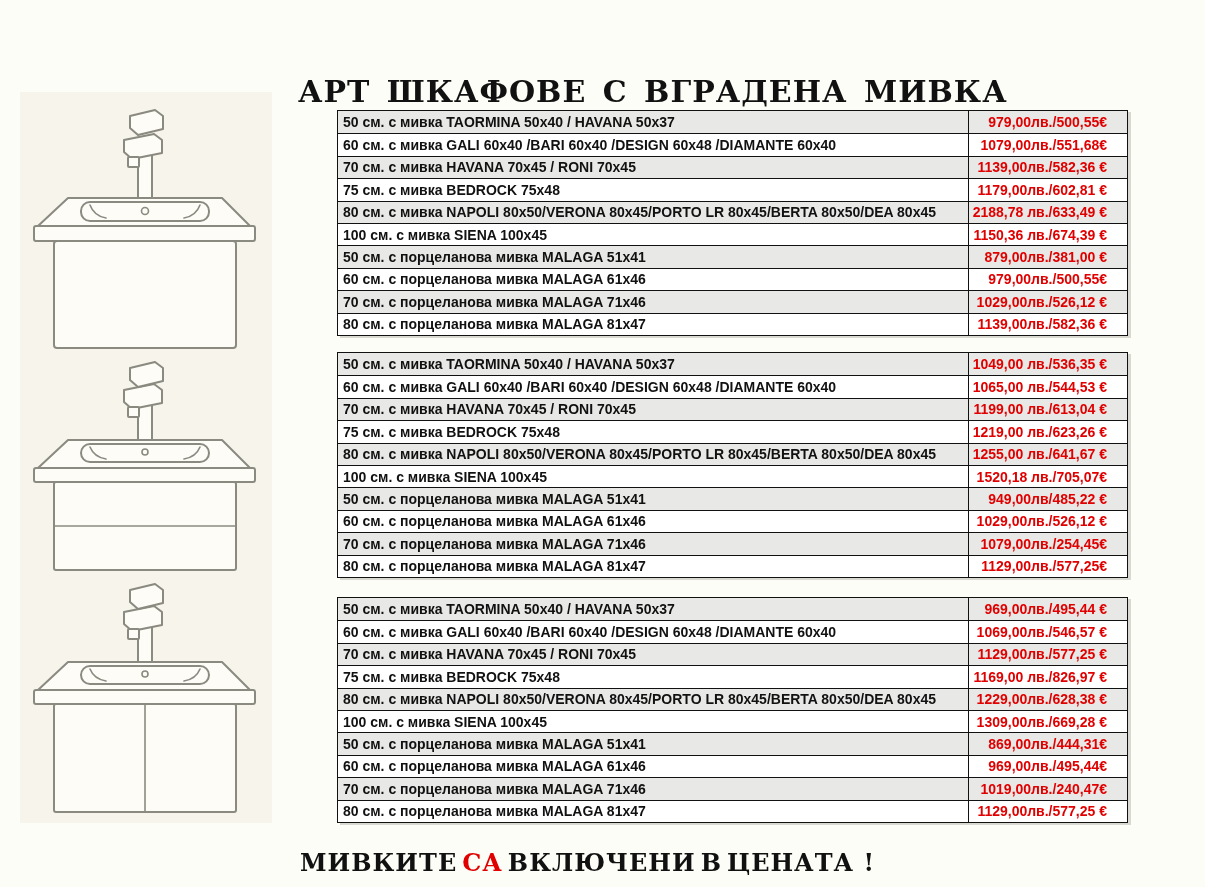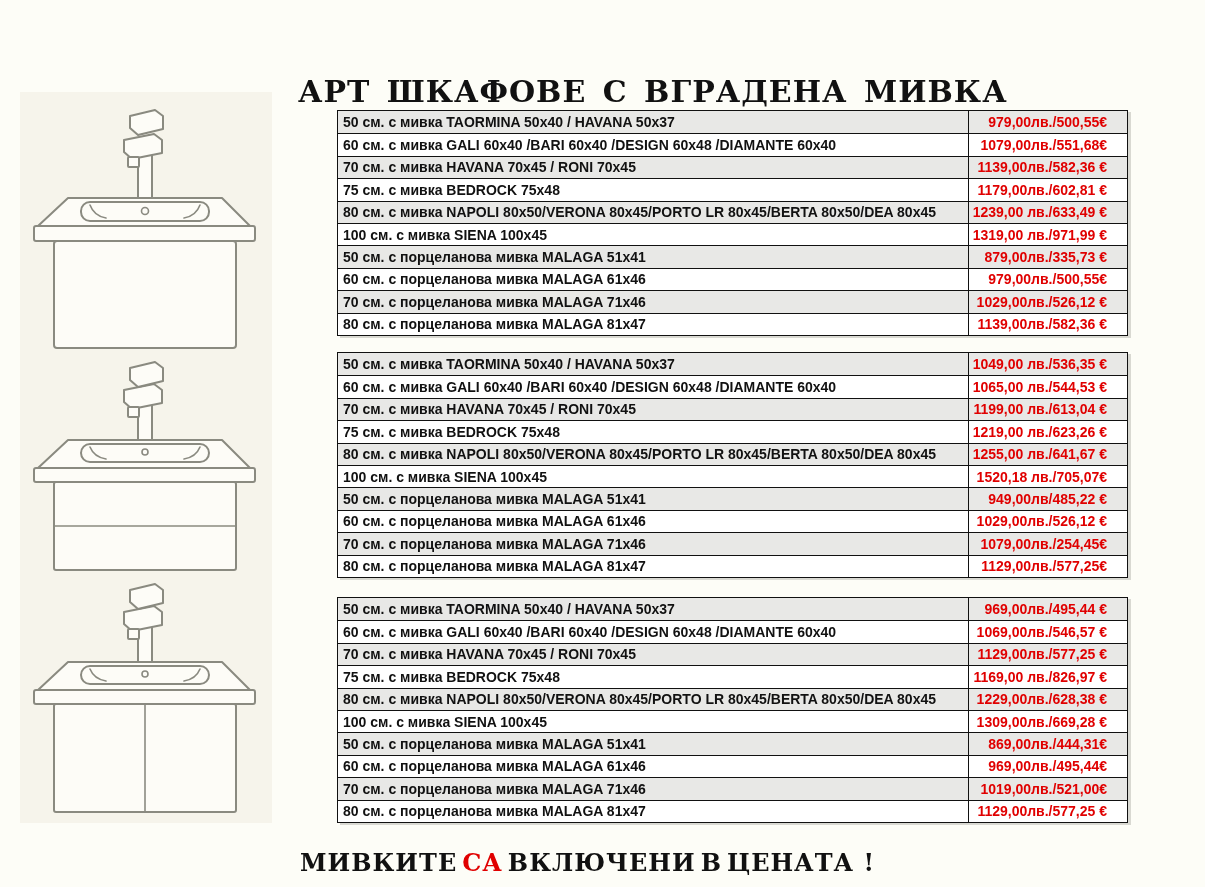--- a/index.html
+++ b/index.html
@@ -124,29 +124,29 @@
     <div class="tr shade">
       <div class="td desc">70 см. с мивка HAVANA 70x45 / RONI 70x45</div>
       <div class="td price">1139,00лв./582,36 €</div>
     </div>
     <div class="tr">
       <div class="td desc">75 см. с мивка BEDROCK 75x48</div>
       <div class="td price">1179,00лв./602,81 €</div>
     </div>
     <div class="tr shade">
       <div class="td desc">80 см. с мивка NAPOLI 80x50/VERONA 80x45/PORTO LR 80x45/BERTA 80x50/DEA 80x45</div>
-      <div class="td price">1239,00 лв./633,49 €</div>
+      <div class="td price">2188,78 лв./633,49 €</div>
     </div>
     <div class="tr">
       <div class="td desc">100 см. с мивка SIENA 100x45</div>
-      <div class="td price">1319,00 лв./971,99 €</div>
+      <div class="td price">1150,36 лв./674,39 €</div>
     </div>
     <div class="tr shade">
       <div class="td desc">50 см. с порцеланова мивка MALAGA 51x41</div>
-      <div class="td price">879,00лв./335,73 €</div>
+      <div class="td price">879,00лв./381,00 €</div>
     </div>
     <div class="tr">
       <div class="td desc">60 см. с порцеланова мивка MALAGA 61x46</div>
       <div class="td price">979,00лв./500,55€</div>
     </div>
     <div class="tr shade">
       <div class="td desc">70 см. с порцеланова мивка MALAGA 71x46</div>
       <div class="td price">1029,00лв./526,12 €</div>
     </div>
     <div class="tr">
@@ -224,21 +224,21 @@
     <div class="tr shade">
       <div class="td desc">50 см. с порцеланова мивка MALAGA 51x41</div>
       <div class="td price">869,00лв./444,31€</div>
     </div>
     <div class="tr">
       <div class="td desc">60 см. с порцеланова мивка MALAGA 61x46</div>
       <div class="td price">969,00лв./495,44€</div>
     </div>
     <div class="tr shade">
       <div class="td desc">70 см. с порцеланова мивка MALAGA 71x46</div>
-      <div class="td price">1019,00лв./521,00€</div>
+      <div class="td price">1019,00лв./240,47€</div>
     </div>
     <div class="tr">
       <div class="td desc">80 см. с порцеланова мивка MALAGA 81x47</div>
       <div class="td price">1129,00лв./577,25 €</div>
     </div>
   </div>
 
 <div class="footer-note">
   <span>МИВКИТЕ</span>
   <span class="accent">СА</span>

